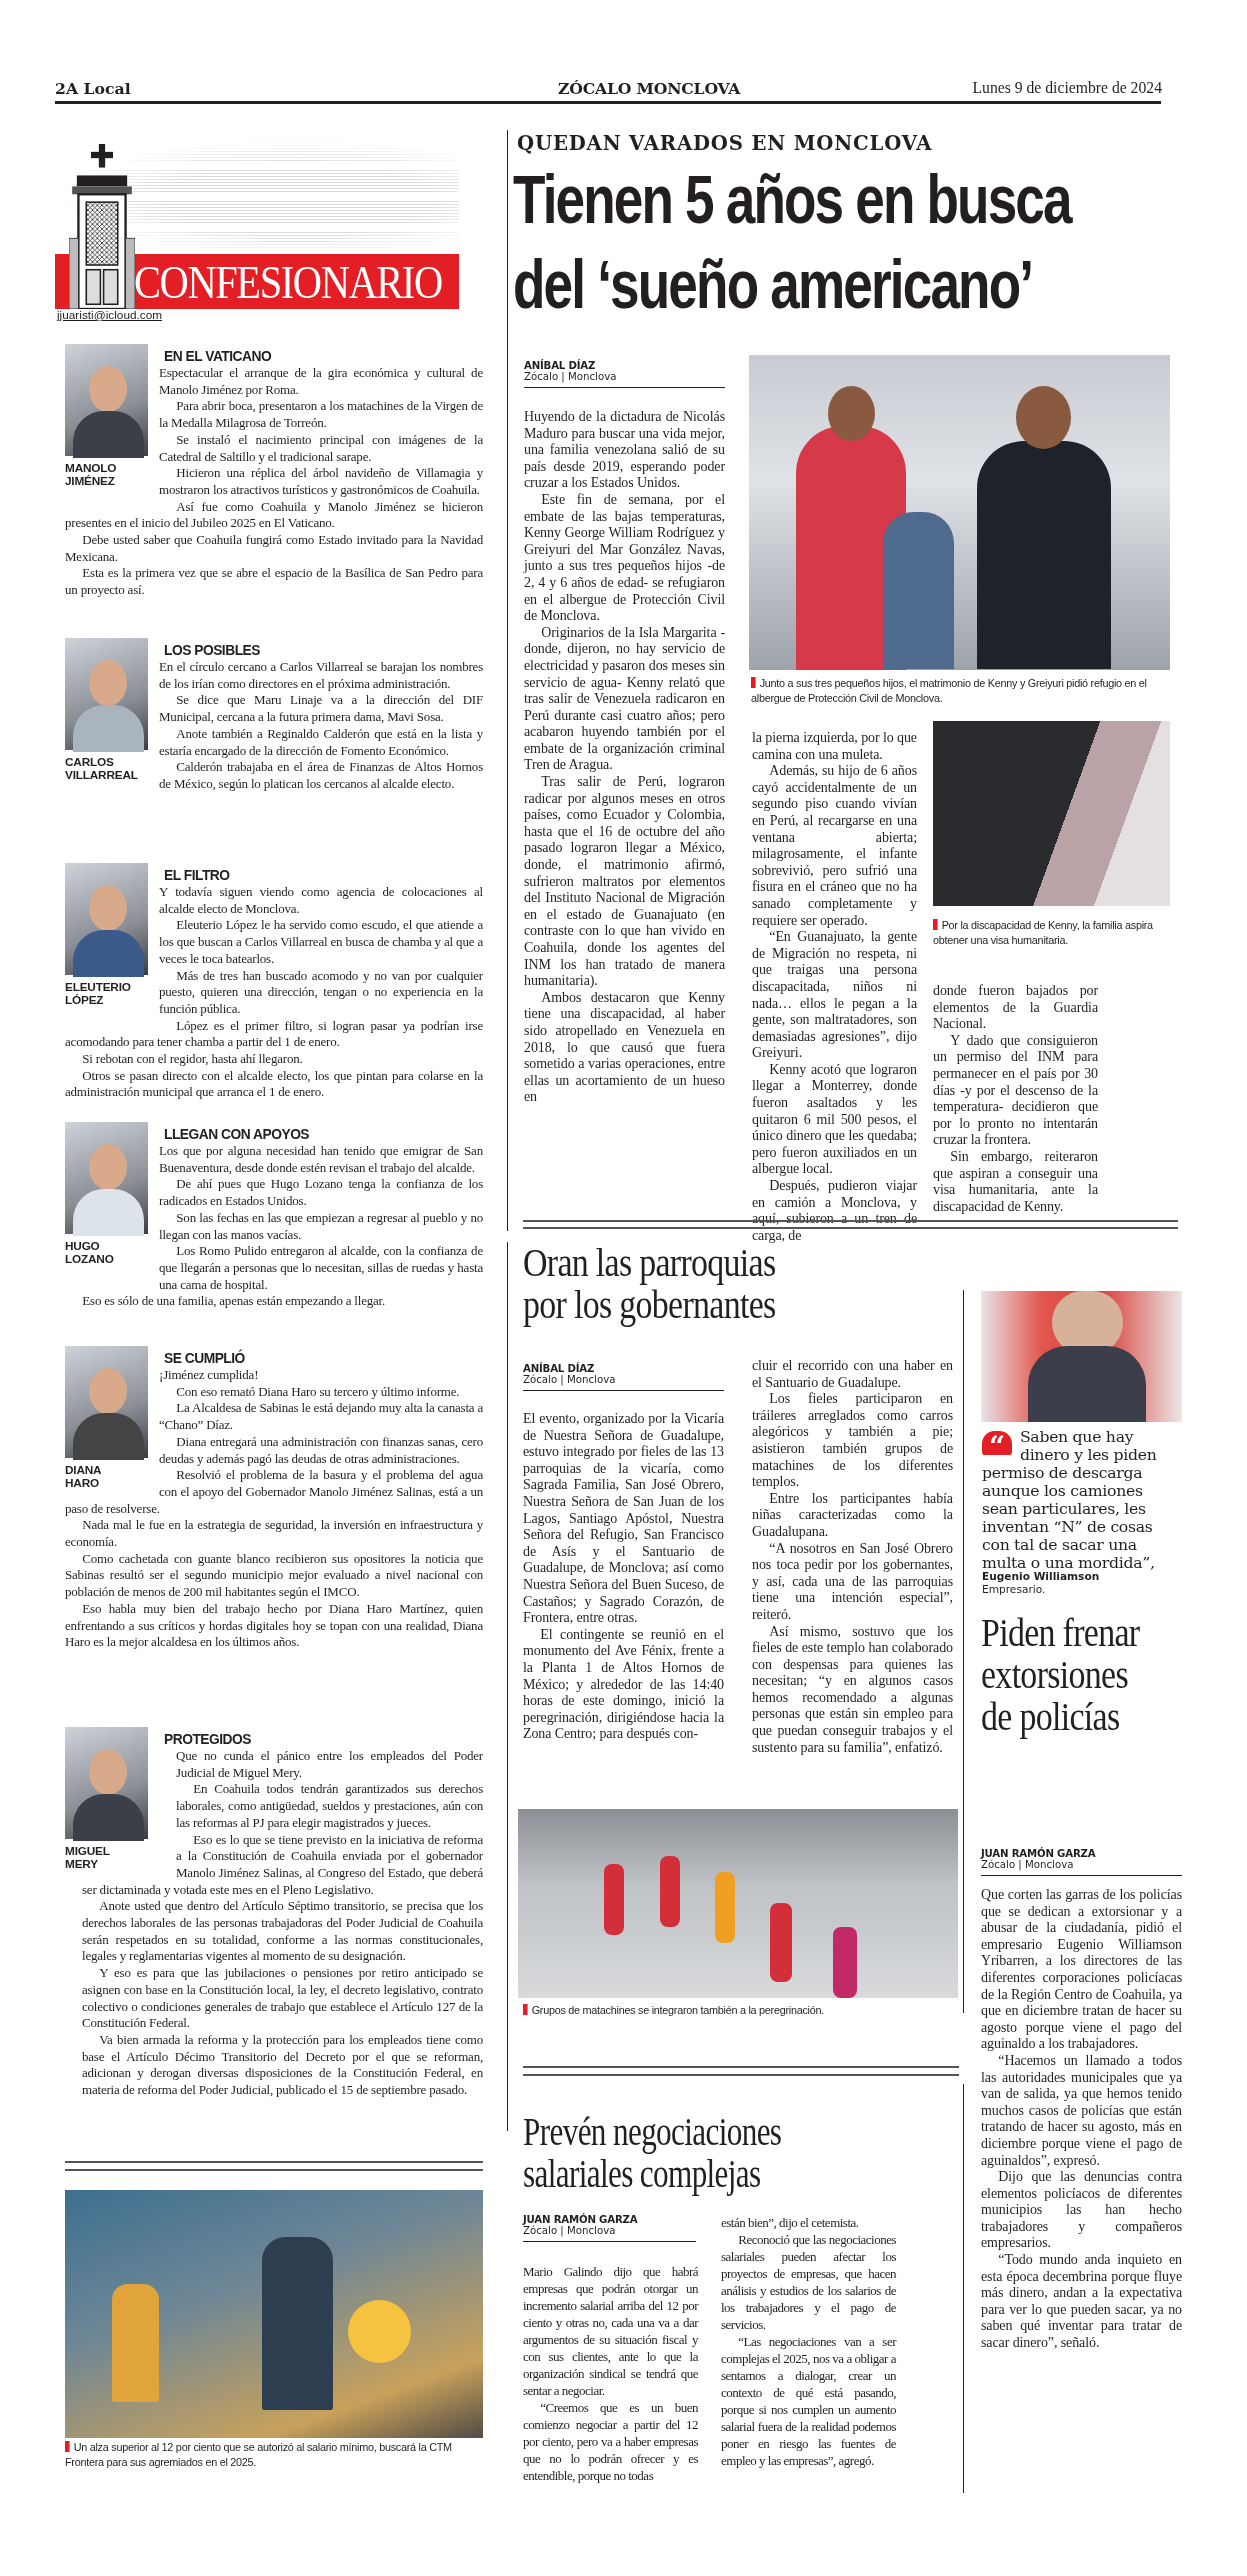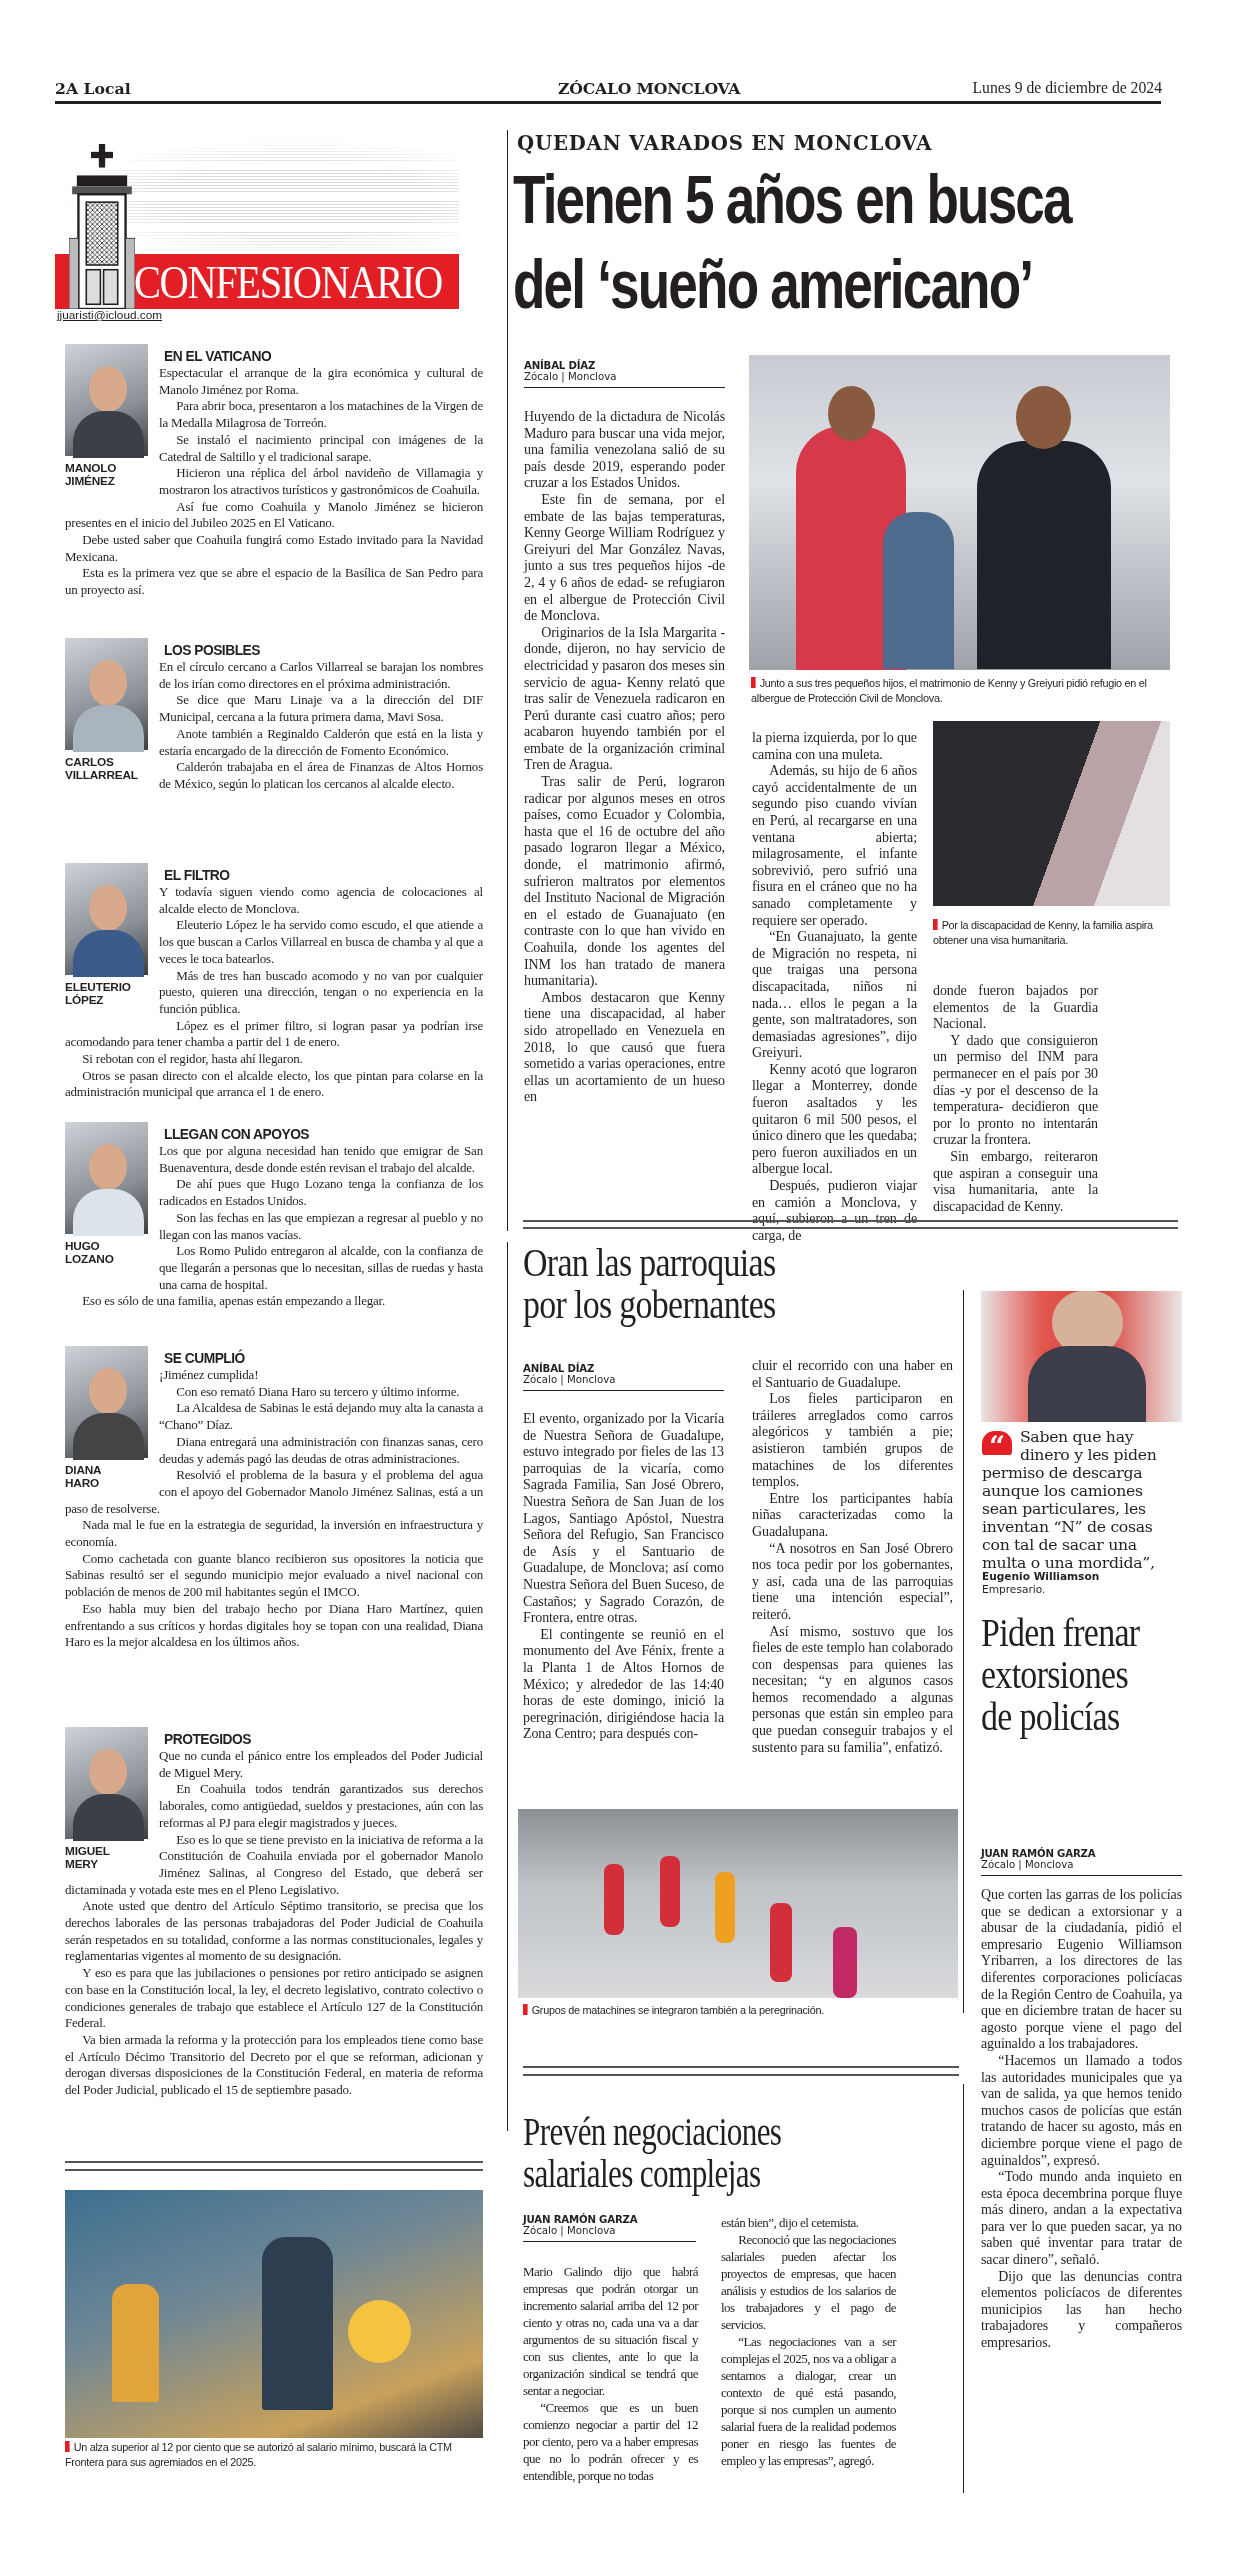--- a/index.html
+++ b/index.html
@@ -202,21 +202,21 @@
 <div class="section" style="top:1727px;">
   <div class="photo">
       <div class="face"></div>
       <div class="body"></div>
     </div>
   <div class="pname">
       <div>MIGUEL</div>
       <div>MERY</div>
     </div>
   <div class="shead">PROTEGIDOS</div>
-  <div class="sbody" style="padding-top:21px;">
+  <div class="sbody" style="padding-top:21px;margin-left:17px;">
     <div class="wrap-float" style="height:132px"></div>
     <p class="noindent">Que no cunda el pánico entre los empleados del Poder Judicial de Miguel Mery.</p>
     <p>En Coahuila todos tendrán garantizados sus derechos laborales, como antigüedad, sueldos y prestaciones, aún con las reformas al PJ para elegir magistrados y jueces.</p>
     <p>Eso es lo que se tiene previsto en la iniciativa de reforma a la Constitución de Coahuila enviada por el gobernador Manolo Jiménez Salinas, al Congreso del Estado, que deberá ser dictaminada y votada este mes en el Pleno Legislativo.</p>
     <p>Anote usted que dentro del Artículo Séptimo transitorio, se precisa que los derechos laborales de las personas trabajadoras del Poder Judicial de Coahuila serán respetados en su totalidad, conforme a las normas constitucionales, legales y reglamentarias vigentes al momento de su designación.</p>
     <p>Y eso es para que las jubilaciones o pensiones por retiro anticipado se asignen con base en la Constitución local, la ley, el decreto legislativo, contrato colectivo o condiciones generales de trabajo que establece el Artículo 127 de la Constitución Federal.</p>
     <p>Va bien armada la reforma y la protección para los empleados tiene como base el Artículo Décimo Transitorio del Decreto por el que se reforman, adicionan y derogan diversas disposiciones de la Constitución Federal, en materia de reforma del Poder Judicial, publicado el 15 de septiembre pasado.</p>
   </div>
 </div>
 
@@ -351,16 +351,16 @@
   <div>de policías</div>
 </div>
 <div class="abs" style="left:981px;top:1848px;width:201px;">
   <div class="byline-name">JUAN RAMÓN GARZA</div>
   <div class="byline-src">Zócalo | Monclova</div>
   <div class="byline-rule"></div>
 </div>
 <div class="col" style="left:981px;top:1887px;width:201px;">
   <p class="noindent">Que corten las garras de los policías que se dedican a extorsionar y a abusar de la ciudadanía, pidió el empresario Eugenio Williamson Yribarren, a los directores de las diferentes corporaciones policíacas de la Región Centro de Coahuila, ya que en diciembre tratan de hacer su agosto porque viene el pago del aguinaldo a los trabajadores.</p>
   <p>“Hacemos un llamado a todos las autoridades municipales que ya van de salida, ya que hemos tenido muchos casos de policías que están tratando de hacer su agosto, más en diciembre porque viene el pago de aguinaldos”, expresó.</p>
+  <p>Dijo que las denuncias contra elementos policíacos de diferentes municipios las han hecho trabajadores y compañeros empresarios.</p>
   <p>“Todo mundo anda inquieto en esta época decembrina porque fluye más dinero, andan a la expectativa para ver lo que pueden sacar, ya no saben qué inventar para tratar de sacar dinero”, señaló.</p>
-  <p>Dijo que las denuncias contra elementos policíacos de diferentes municipios las han hecho trabajadores y compañeros empresarios.</p>
 </div>
 
 
 </body></html>

